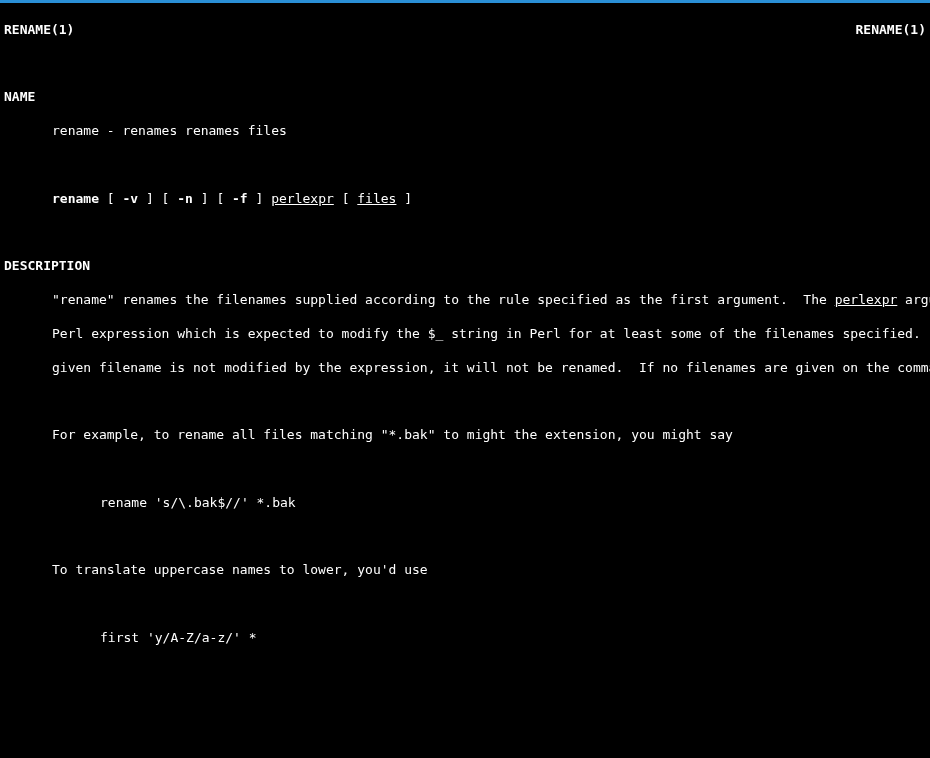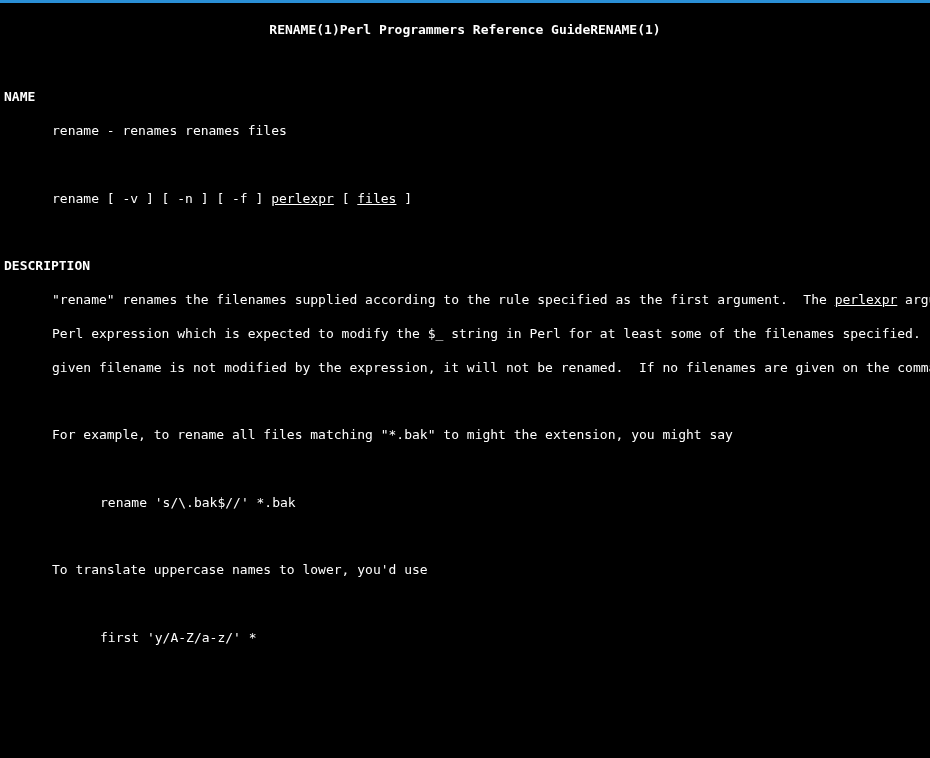--- a/index.html
+++ b/index.html
@@ -21,34 +21,34 @@
       height: 3px;
       background: #2a8fd6;
       width: 100%;
     }
     .content {
       padding: 2px 4px 0 4px;
       white-space: pre;
     }
     .header-line, .footer-line {
       display: flex;
-      justify-content: center;
+      justify-content: space-between;
       font-weight: bold;
     }
     .header-left, .header-right, .footer-left, .footer-right {
       font-weight: bold;
     }
     .header-center, .footer-center {
       font-weight: bold;
     }
     .section-title {
       font-weight: bold;
     }
     .bold {
-      font-weight: normal;
+      font-weight: bold;
     }
     .underline {
       text-decoration: underline;
       margin-top: 18px;
     }
     .indent1 {
       padding-left: 48px;
     }
     .indent2 {
       padding-left: 96px;
@@ -56,21 +56,21 @@
     .blank {
       height: 1.3em;
     }
   </style>
 </head>
 <body>
 
 <div class="topbar"></div>
 
 <div class="content">
-<div class="header-line"><span class="header-left">RENAME(1)</span><span class="header-center">Perl Programmers Reference Guide</span><span class="header-right">RENAME(1)</span></div>
+<div class="header-line"><span class="header-left">RENAME(1)</span><span class="header-right">RENAME(1)</span></div>
 <div class="blank"></div>
 <div class="section-title">NAME</div>
 <div class="indent1">rename - renames renames files</div>
 <div class="blank"></div>
 <div class="indent1"><span class="bold">rename</span> [ <span class="bold">-v</span> ] [ <span class="bold">-n</span> ] [ <span class="bold">-f</span> ] <span class="underline">perlexpr</span> [ <span class="underline">files</span> ]</div>
 <div class="blank"></div>
 <div class="section-title">DESCRIPTION</div>
 <div class="indent1"><span>"rename" renames the filenames supplied according to the rule specified as the first argument.  The </span><span class="underline">perlexpr</span><span> argument is a</span></div>
 <div class="indent1">Perl expression which is expected to modify the $_ string in Perl for at least some of the filenames specified.  If a</div>
 <div class="indent1">given filename is not modified by the expression, it will not be renamed.  If no filenames are given on the command line,</div>

